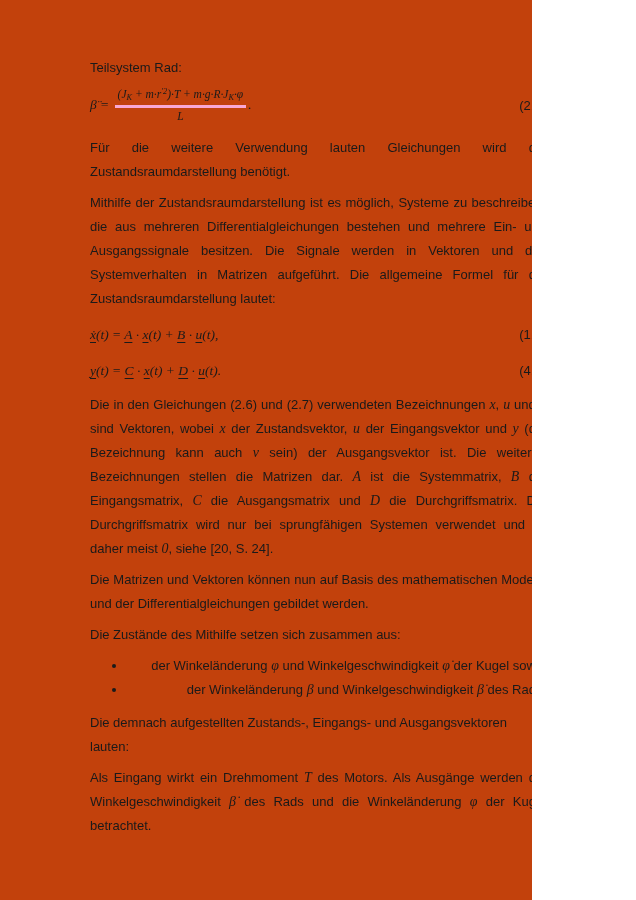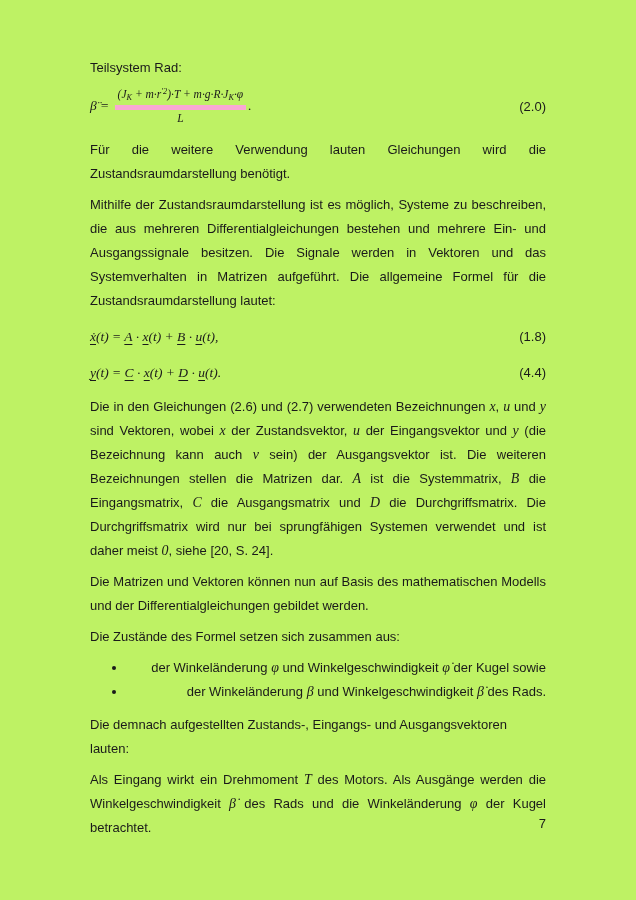--- a/index.html
+++ b/index.html
@@ -1,20 +1,20 @@
 <!DOCTYPE html>
 <html><head>
 <meta charset="utf-8">
 <style>
   html, body { margin: 0; padding: 0; background: #ffffff; }
   .page {
     position: relative;
-    width: 636px;
+    width: 532px;
     height: 900px;
-    background: #bef264;
+    background: #c2410c;
     font-family: "Liberation Sans", "DejaVu Sans", sans-serif;
     font-size: 13px;
     line-height: 24px;
     color: #1a1a1a;
     overflow: hidden;
   }
   .content {
     position: absolute;
     left: 90px;
     top: 56px;
@@ -67,21 +67,21 @@
   .frac {
     display: inline-block;
     vertical-align: middle;
     text-align: center;
     line-height: 1.3;
     font-size: 11.5px;
     margin: 0 2px;
   }
   .fnum {
     display: block;
-    border-bottom: 5px solid #f9a8d4;
+    border-bottom: 3px solid #f9a8d4;
     padding: 0 3px 1px 3px;
   }
   .fden { display: block; padding-top: 1px; }
   ul.bullets {
     margin: 1px 0 9px 0;
     padding: 0 0 0 37px;
     list-style: disc outside;
   }
   ul.bullets li {
     text-align: right;
@@ -120,21 +120,21 @@
 
     <div class="equation">
       <span class="eq-body"><span class="mu">y</span>(t) = <span class="mu">C</span> · <span class="mu">x</span>(t) + <span class="mu">D</span> · <span class="mu">u</span>(t).</span>
       <span class="eq-number">(4.4)</span>
     </div>
 
     <p class="para">Die in den Gleichungen (2.6) und (2.7) verwendeten Bezeichnungen <span class="mi">x</span>, <span class="mi">u</span> und <span class="mi">y</span> sind Vektoren, wobei <span class="mi">x</span> der Zustandsvektor, <span class="mi">u</span> der Eingangsvektor und <span class="mi">y</span> (die Bezeichnung kann auch <span class="mi">v</span> sein) der Ausgangsvektor ist. Die weiteren Bezeichnungen stellen die Matrizen dar. <span class="mi">A</span> ist die Systemmatrix, <span class="mi">B</span> die Eingangsmatrix, <span class="mi">C</span> die Ausgangsmatrix und <span class="mi">D</span> die Durchgriffsmatrix. Die Durchgriffsmatrix wird nur bei sprungfähigen Systemen verwendet und ist daher meist <span class="mi">0</span>, siehe [20, S. 24].</p>
 
     <p class="para">Die Matrizen und Vektoren können nun auf Basis des mathematischen Modells und der Differentialgleichungen gebildet werden.</p>
 
-    <p class="para single">Die Zustände des Formel setzen sich zusammen aus:</p>
+    <p class="para single">Die Zustände des Mithilfe setzen sich zusammen aus:</p>
 
     <ul class="bullets">
       <li>der Winkeländerung <span class="mi">φ</span> und Winkelgeschwindigkeit <span class="mi">φ̇</span> der Kugel sowie</li>
       <li>der Winkeländerung <span class="mi">β</span> und Winkelgeschwindigkeit <span class="mi">β̇</span> des Rads.</li>
     </ul>
 
     <p class="para single">Die demnach aufgestellten Zustands-, Eingangs- und Ausgangsvektoren lauten:</p>
 
     <p class="para">Als Eingang wirkt ein Drehmoment <span class="mi">T</span> des Motors. Als Ausgänge werden die Winkelgeschwindigkeit <span class="mi">β̇</span> des Rads und die Winkeländerung <span class="mi">φ</span> der Kugel betrachtet.</p>
 

